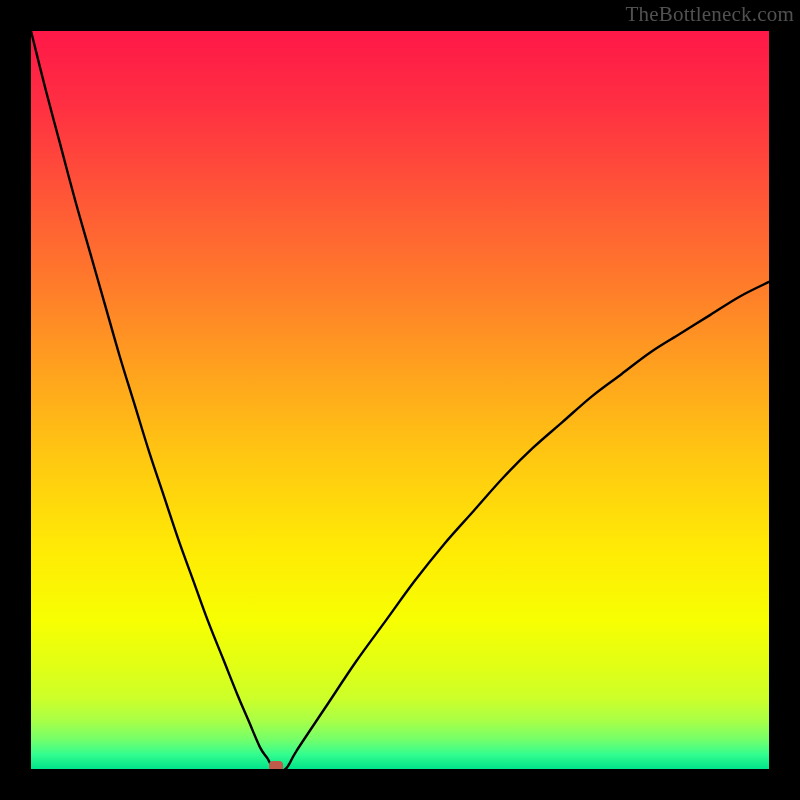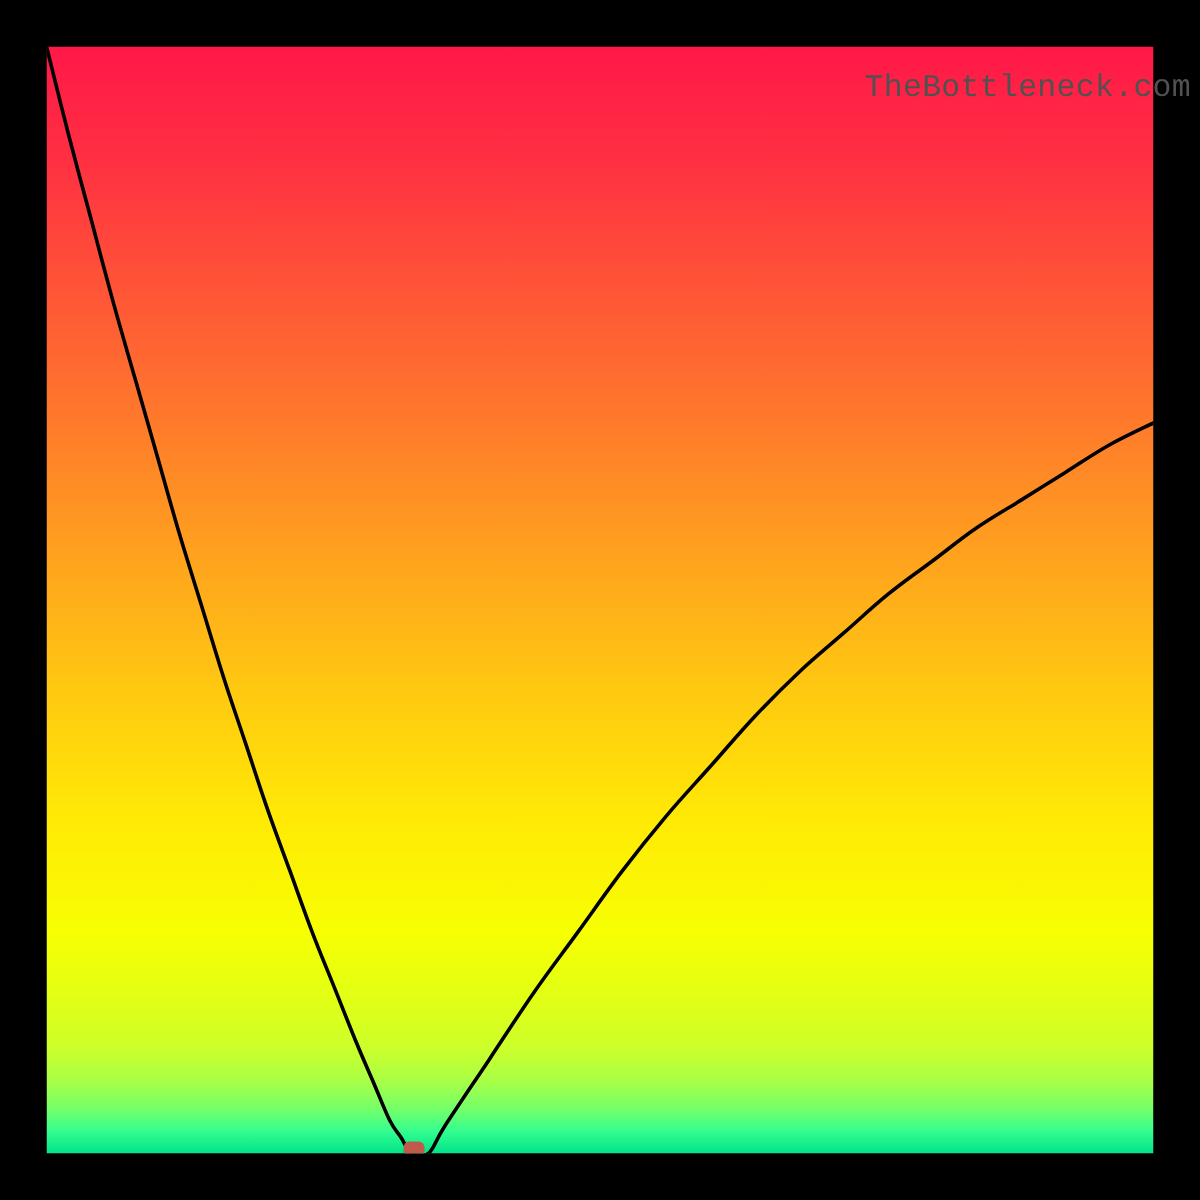--- a/index.html
+++ b/index.html
@@ -23,23 +23,22 @@
     width: 738px;
     height: 738px;
   }
   .watermark {
     position: absolute;
     top: 2px;
     right: 6px;
     color: #515151;
     font-size: 21px;
     font-weight: 500;
-    font-family: Liberation Mono, monospace;
+    font-family: Liberation Serif, serif;
     letter-spacing: 0.2px;
-    margin-top: 46px;
   }
   svg { display: block; }
 </style>
 </head>
 <body>
 
 <div class="frame">
   <div class="plot">
     <svg id="chart-svg" width="738" height="738" viewBox="0 0 738 738">
       <defs>

